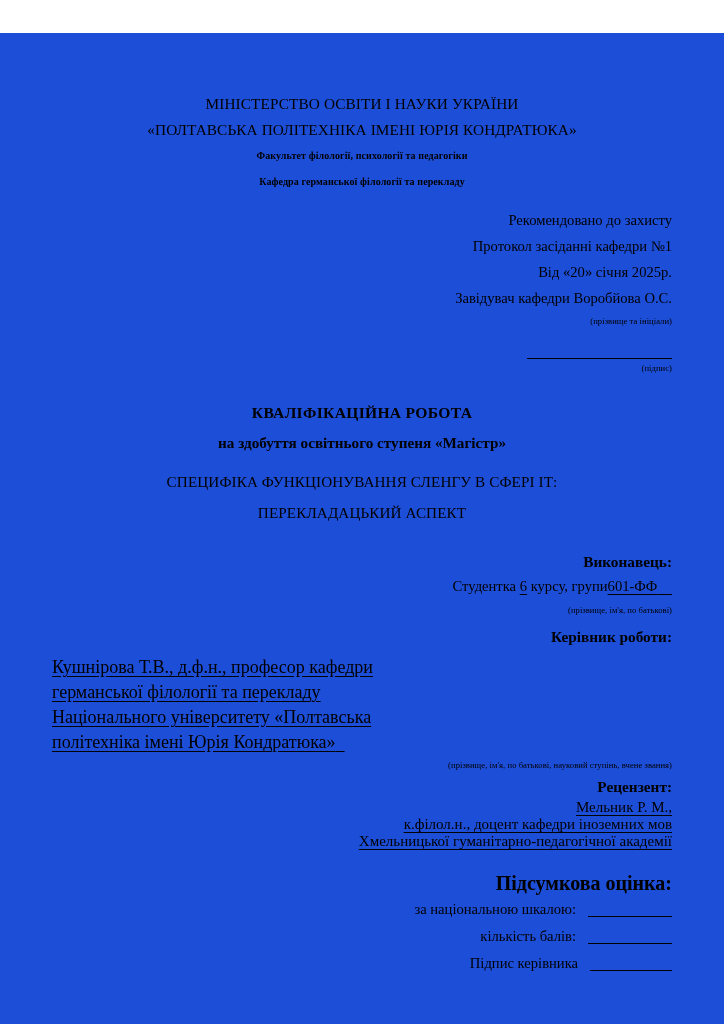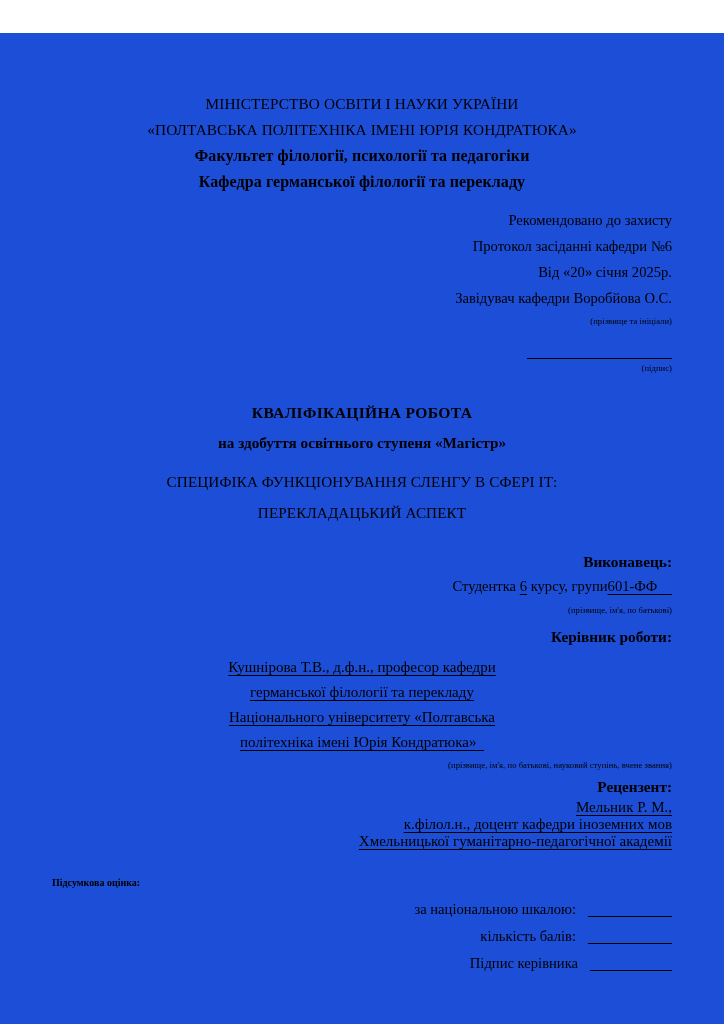--- a/index.html
+++ b/index.html
@@ -27,21 +27,21 @@
     margin-top: 33px;
   }
 
   .head-line {
     text-align: center;
     font-size: 15.3px;
     line-height: 26px;
     letter-spacing: 0.1px;
     white-space: nowrap;
   }
-  .head-line.bold { font-weight: bold; font-size: 16px; }
+  .head-line.bold { font-weight: bold; font-size: 10px; }
 
   .approve {
     text-align: right;
     font-size: 14.6px;
     line-height: 26px;
     white-space: nowrap;
   }
 
   .caption {
     font-size: 8.6px;
@@ -90,38 +90,38 @@
 
   .field-line {
     text-align: right;
     font-size: 14.6px;
     line-height: 25px;
     white-space: nowrap;
   }
   .u { text-decoration: underline; text-decoration-thickness: 1px; text-underline-offset: 2.5px; }
 
   .sup-line {
-    text-align: center;
-    font-size: 15px;
+    text-align: left;
+    font-size: 18px;
     line-height: 25px;
     white-space: nowrap;
   }
   .sup-line span.u { text-decoration: underline; text-underline-offset: 2.5px; }
 
   .rev-line {
     text-align: right;
     font-size: 15px;
     line-height: 17px;
     white-space: nowrap;
   }
 
   .grade-head {
-    text-align: left;
-    font-weight: bold;
-    font-size: 10px;
+    text-align: right;
+    font-weight: bold;
+    font-size: 20px;
     line-height: 26px;
   }
   .grade-row {
     text-align: right;
     font-size: 14.6px;
     line-height: 27px;
     white-space: nowrap;
   }
   .blank {
     display: inline-block;
@@ -157,21 +157,21 @@
 
   <div class="blk-header">
     <div class="head-line">МІНІСТЕРСТВО ОСВІТИ І НАУКИ УКРАЇНИ</div>
     <div class="head-line">«ПОЛТАВСЬКА ПОЛІТЕХНІКА ІМЕНІ ЮРІЯ КОНДРАТЮКА»</div>
     <div class="head-line bold">Факультет філології, психології та педагогіки</div>
     <div class="head-line bold">Кафедра германської філології та перекладу</div>
   </div>
 
   <div class="blk-approve">
     <div class="approve">Рекомендовано до захисту</div>
-    <div class="approve">Протокол засіданні кафедри №6</div>
+    <div class="approve">Протокол засіданні кафедри №1</div>
     <div class="approve">Від «20» січня 2025р.</div>
     <div class="approve">Завідувач кафедри Воробйова О.С.</div>
     <div class="caption blk-caption1">(прізвище та ініціали)</div>
     <div class="sig-rule-wrap blk-sig">
       <span class="sig-rule"></span>
     </div>
     <div class="caption blk-capsig">(підпис)</div>
   </div>
 
   <div class="blk-title">

